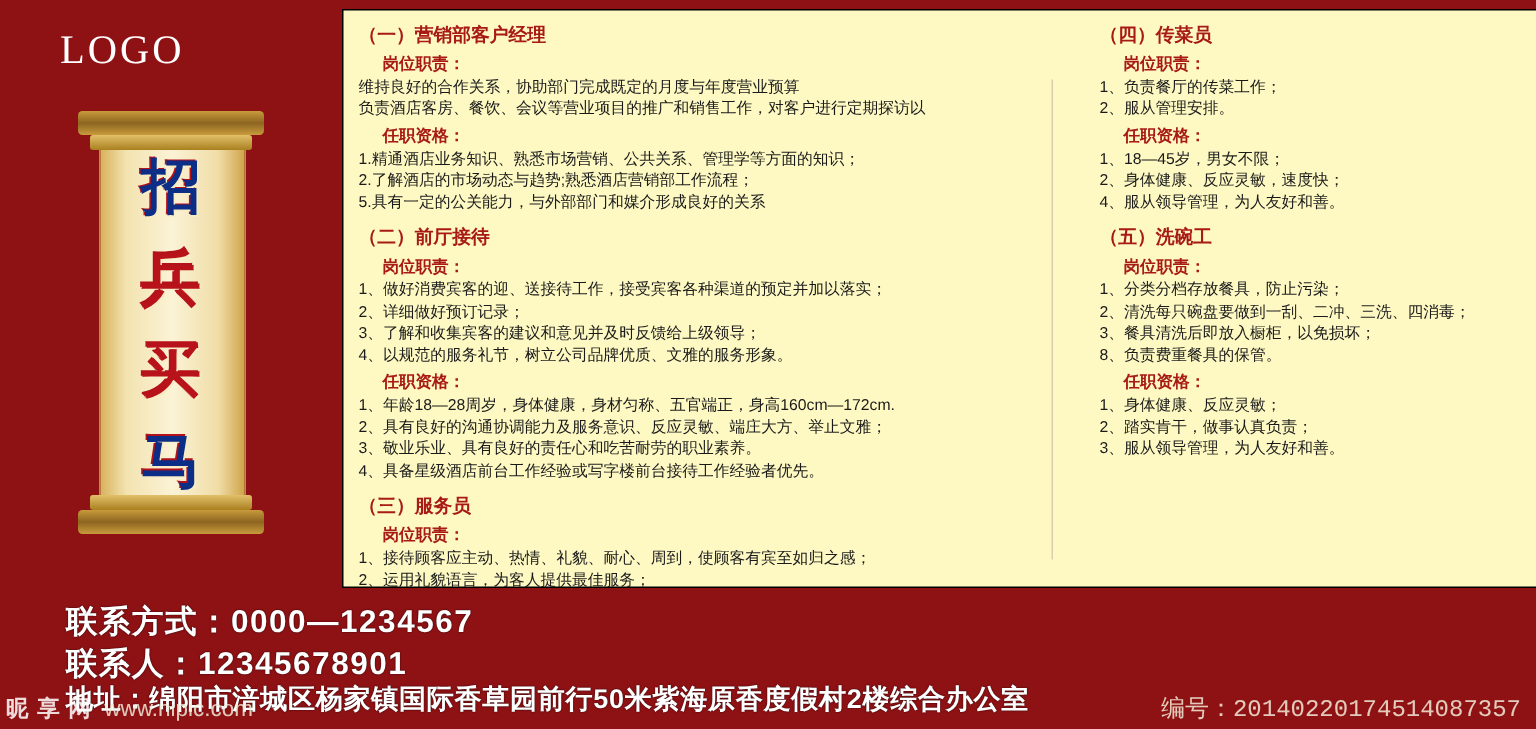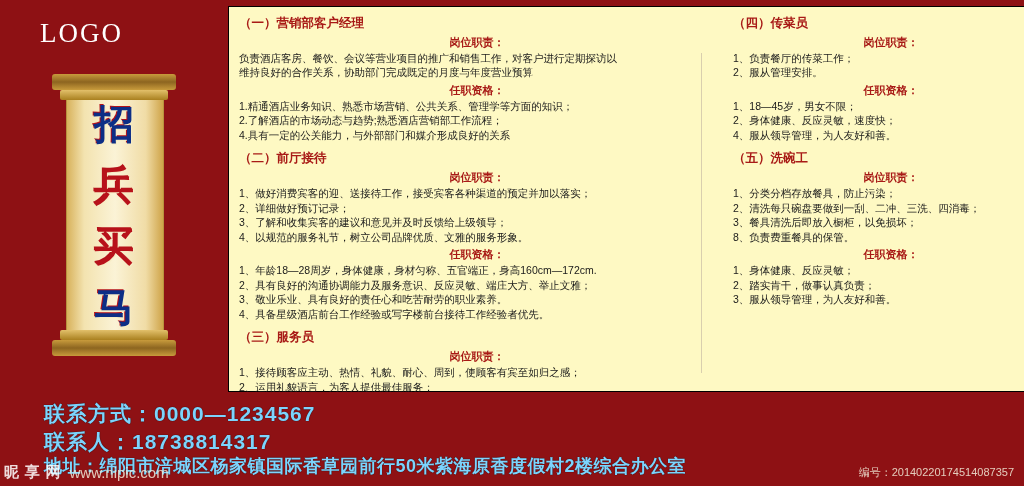--- a/index.html
+++ b/index.html
@@ -70,52 +70,52 @@
   .col-right{left:504px;width:300px;}
   .divider{
     position:absolute;left:472px;top:46px;width:1px;height:320px;background:#d9cfae;
   }
   .sec{margin-bottom:8px;}
   .sec-title{
     color:#a81a16;font-weight:bold;font-size:12.5px;margin:0 0 3px 0;
     font-family:"Liberation Sans","DejaVu Sans",sans-serif;
   }
   .sub-title{
-    color:#a81a16;font-weight:bold;font-size:11px;margin:3px 0 1px 16px;text-align:center;
+    color:#a81a16;font-weight:bold;font-size:11px;margin:3px 0 1px 16px;
   }
   .lines{margin:0;padding:0;list-style:none;}
   .lines li{
     font-size:10.5px;line-height:1.38;color:#1a1a1a;margin:0;
     font-family:"Liberation Sans","DejaVu Sans",sans-serif;
   }
   
   .footer{
     position:absolute;left:0;top:392px;width:1024px;height:94px;
     background:#8e1114;
   }
   .f-line{
-    color:#7dd3fc;font-weight:bold;
+    color:#ffffff;font-weight:bold;
     font-family:"Liberation Sans","DejaVu Sans",sans-serif;
     text-shadow:0 0 1px #000;
   }
   .f1{position:absolute;left:44px;top:8px;font-size:21px;letter-spacing:1px;}
   .f2{position:absolute;left:44px;top:36px;font-size:21px;letter-spacing:1px;}
   .f3{position:absolute;left:44px;top:62px;font-size:18px;letter-spacing:0.5px;}
   
   .wm{
     position:absolute;left:0;bottom:0;width:1024px;height:28px;
     display:flex;align-items:center;
     color:#e9e1cf;font-size:12px;opacity:.85;
   }
   .wm-logo{
     margin-left:4px;font-size:15px;font-weight:bold;color:#ffffff;
     font-family:"Liberation Serif","DejaVu Serif",serif;letter-spacing:1px;
   }
   .wm-url{margin-left:8px;font-size:15px;color:#f0ead8;}
-  .wm-id{position:absolute;right:10px;font-size:11px;color:#f2ecd9;}
+  .wm-id{position:absolute;right:10px;font-size:16px;color:#f2ecd9;font-family:Liberation Mono, monospace;}
 </style>
 </head>
 <body>
 
 <div id="poster">
   <div class="frame"></div>
 
   <div class="left-panel">
     <div class="logo">LOGO</div>
 
@@ -135,28 +135,28 @@
   </div>
 
   <div class="board">
     <div class="board-inner">
       <div class="divider"></div>
       <div class="col col-left" id="col-left">
           <div class="sec">
             <div class="sec-title">（一）营销部客户经理</div>
             <div class="sub-title">岗位职责：</div>
             <ul class="lines">
+              <li>维持良好的合作关系，协助部门完成既定的月度与年度营业预算</li>
               <li>负责酒店客房、餐饮、会议等营业项目的推广和销售工作，对客户进行定期探访以</li>
-              <li>维持良好的合作关系，协助部门完成既定的月度与年度营业预算</li>
             </ul>
             <div class="sub-title">任职资格：</div>
             <ul class="lines">
               <li>1.精通酒店业务知识、熟悉市场营销、公共关系、管理学等方面的知识；</li>
               <li>2.了解酒店的市场动态与趋势;熟悉酒店营销部工作流程；</li>
-              <li>4.具有一定的公关能力，与外部部门和媒介形成良好的关系</li>
+              <li>5.具有一定的公关能力，与外部部门和媒介形成良好的关系</li>
             </ul>
           </div>
           <div class="sec">
             <div class="sec-title">（二）前厅接待</div>
             <div class="sub-title">岗位职责：</div>
             <ul class="lines">
               <li>1、做好消费宾客的迎、送接待工作，接受宾客各种渠道的预定并加以落实；</li>
               <li>2、详细做好预订记录；</li>
               <li>3、了解和收集宾客的建议和意见并及时反馈给上级领导；</li>
               <li>4、以规范的服务礼节，树立公司品牌优质、文雅的服务形象。</li>
@@ -214,21 +214,21 @@
               <li>2、踏实肯干，做事认真负责；</li>
               <li>3、服从领导管理，为人友好和善。</li>
             </ul>
           </div>
         </div>
     </div>
   </div>
 
   <div class="footer">
     <div class="f-line f1">联系方式：0000—1234567</div>
-    <div class="f-line f2">联系人：18738814317</div>
+    <div class="f-line f2">联系人：12345678901</div>
     <div class="f-line f3">地址：绵阳市涪城区杨家镇国际香草园前行50米紫海原香度假村2楼综合办公室</div>
 
     <div class="wm">
       <span class="wm-logo">昵 享 网</span>
       <span class="wm-url">www.nipic.com</span>
       <span class="wm-id">编号：20140220174514087357</span>
     </div>
   </div>
 </div>
 

